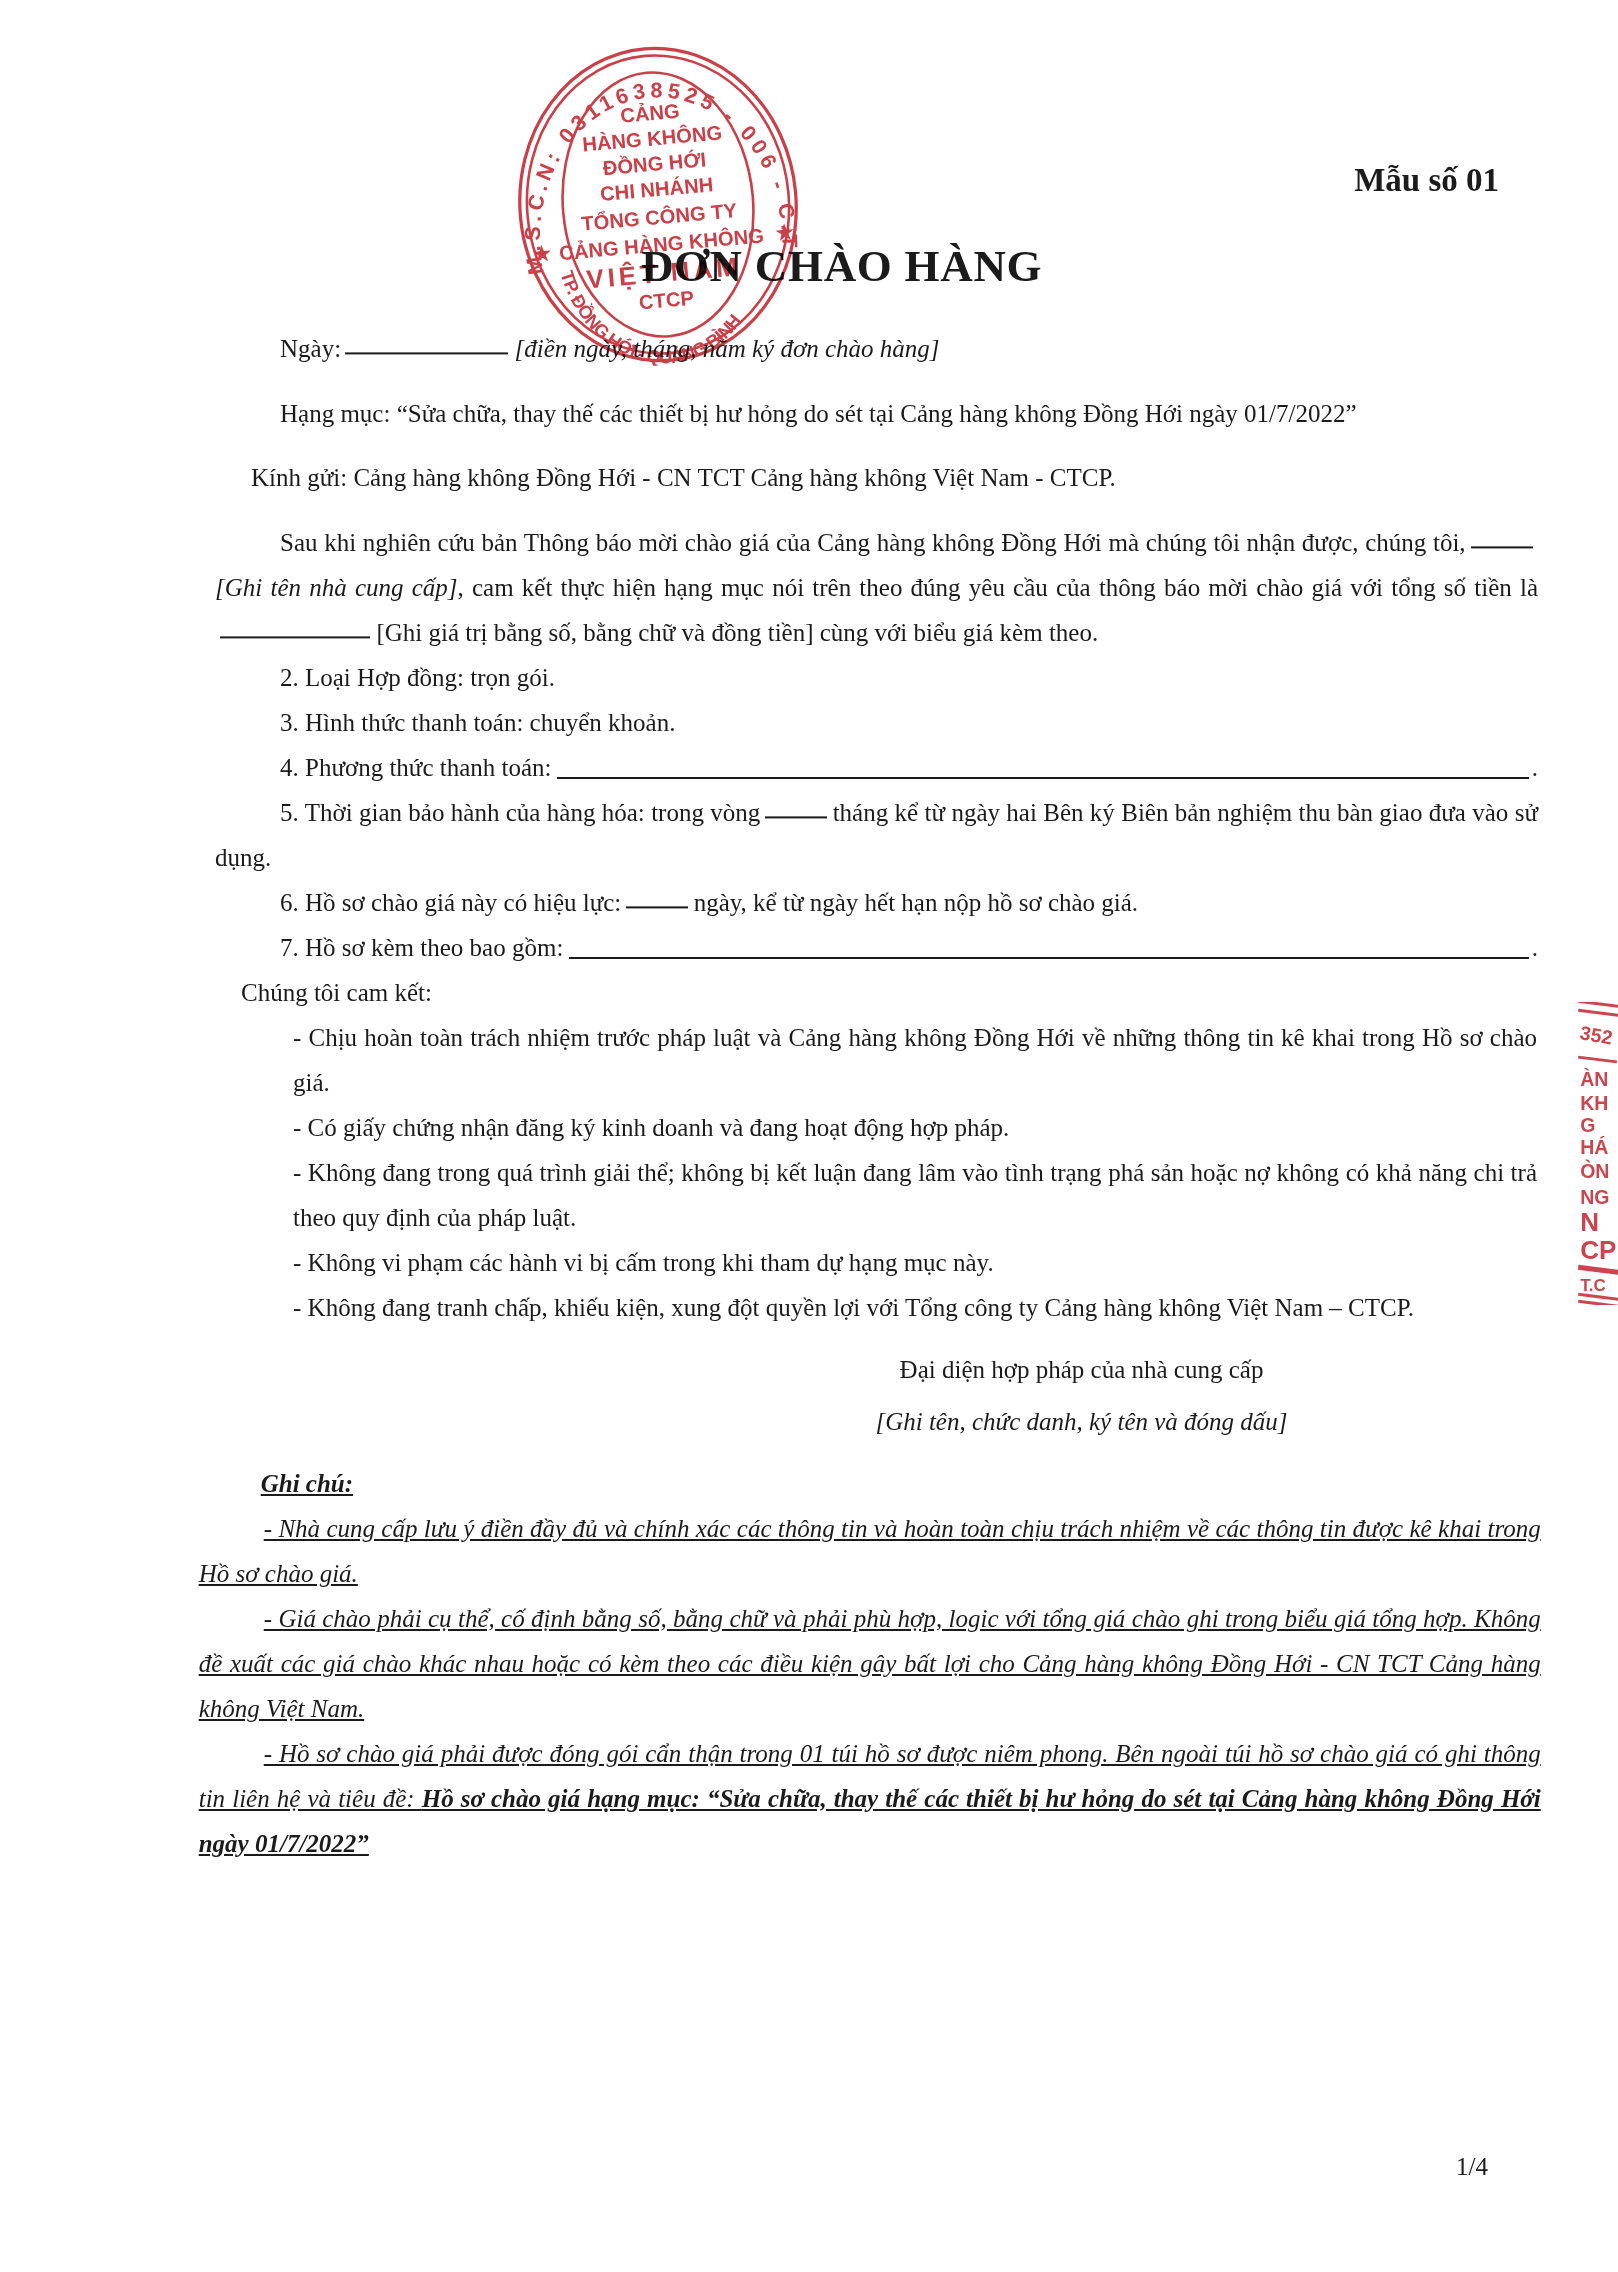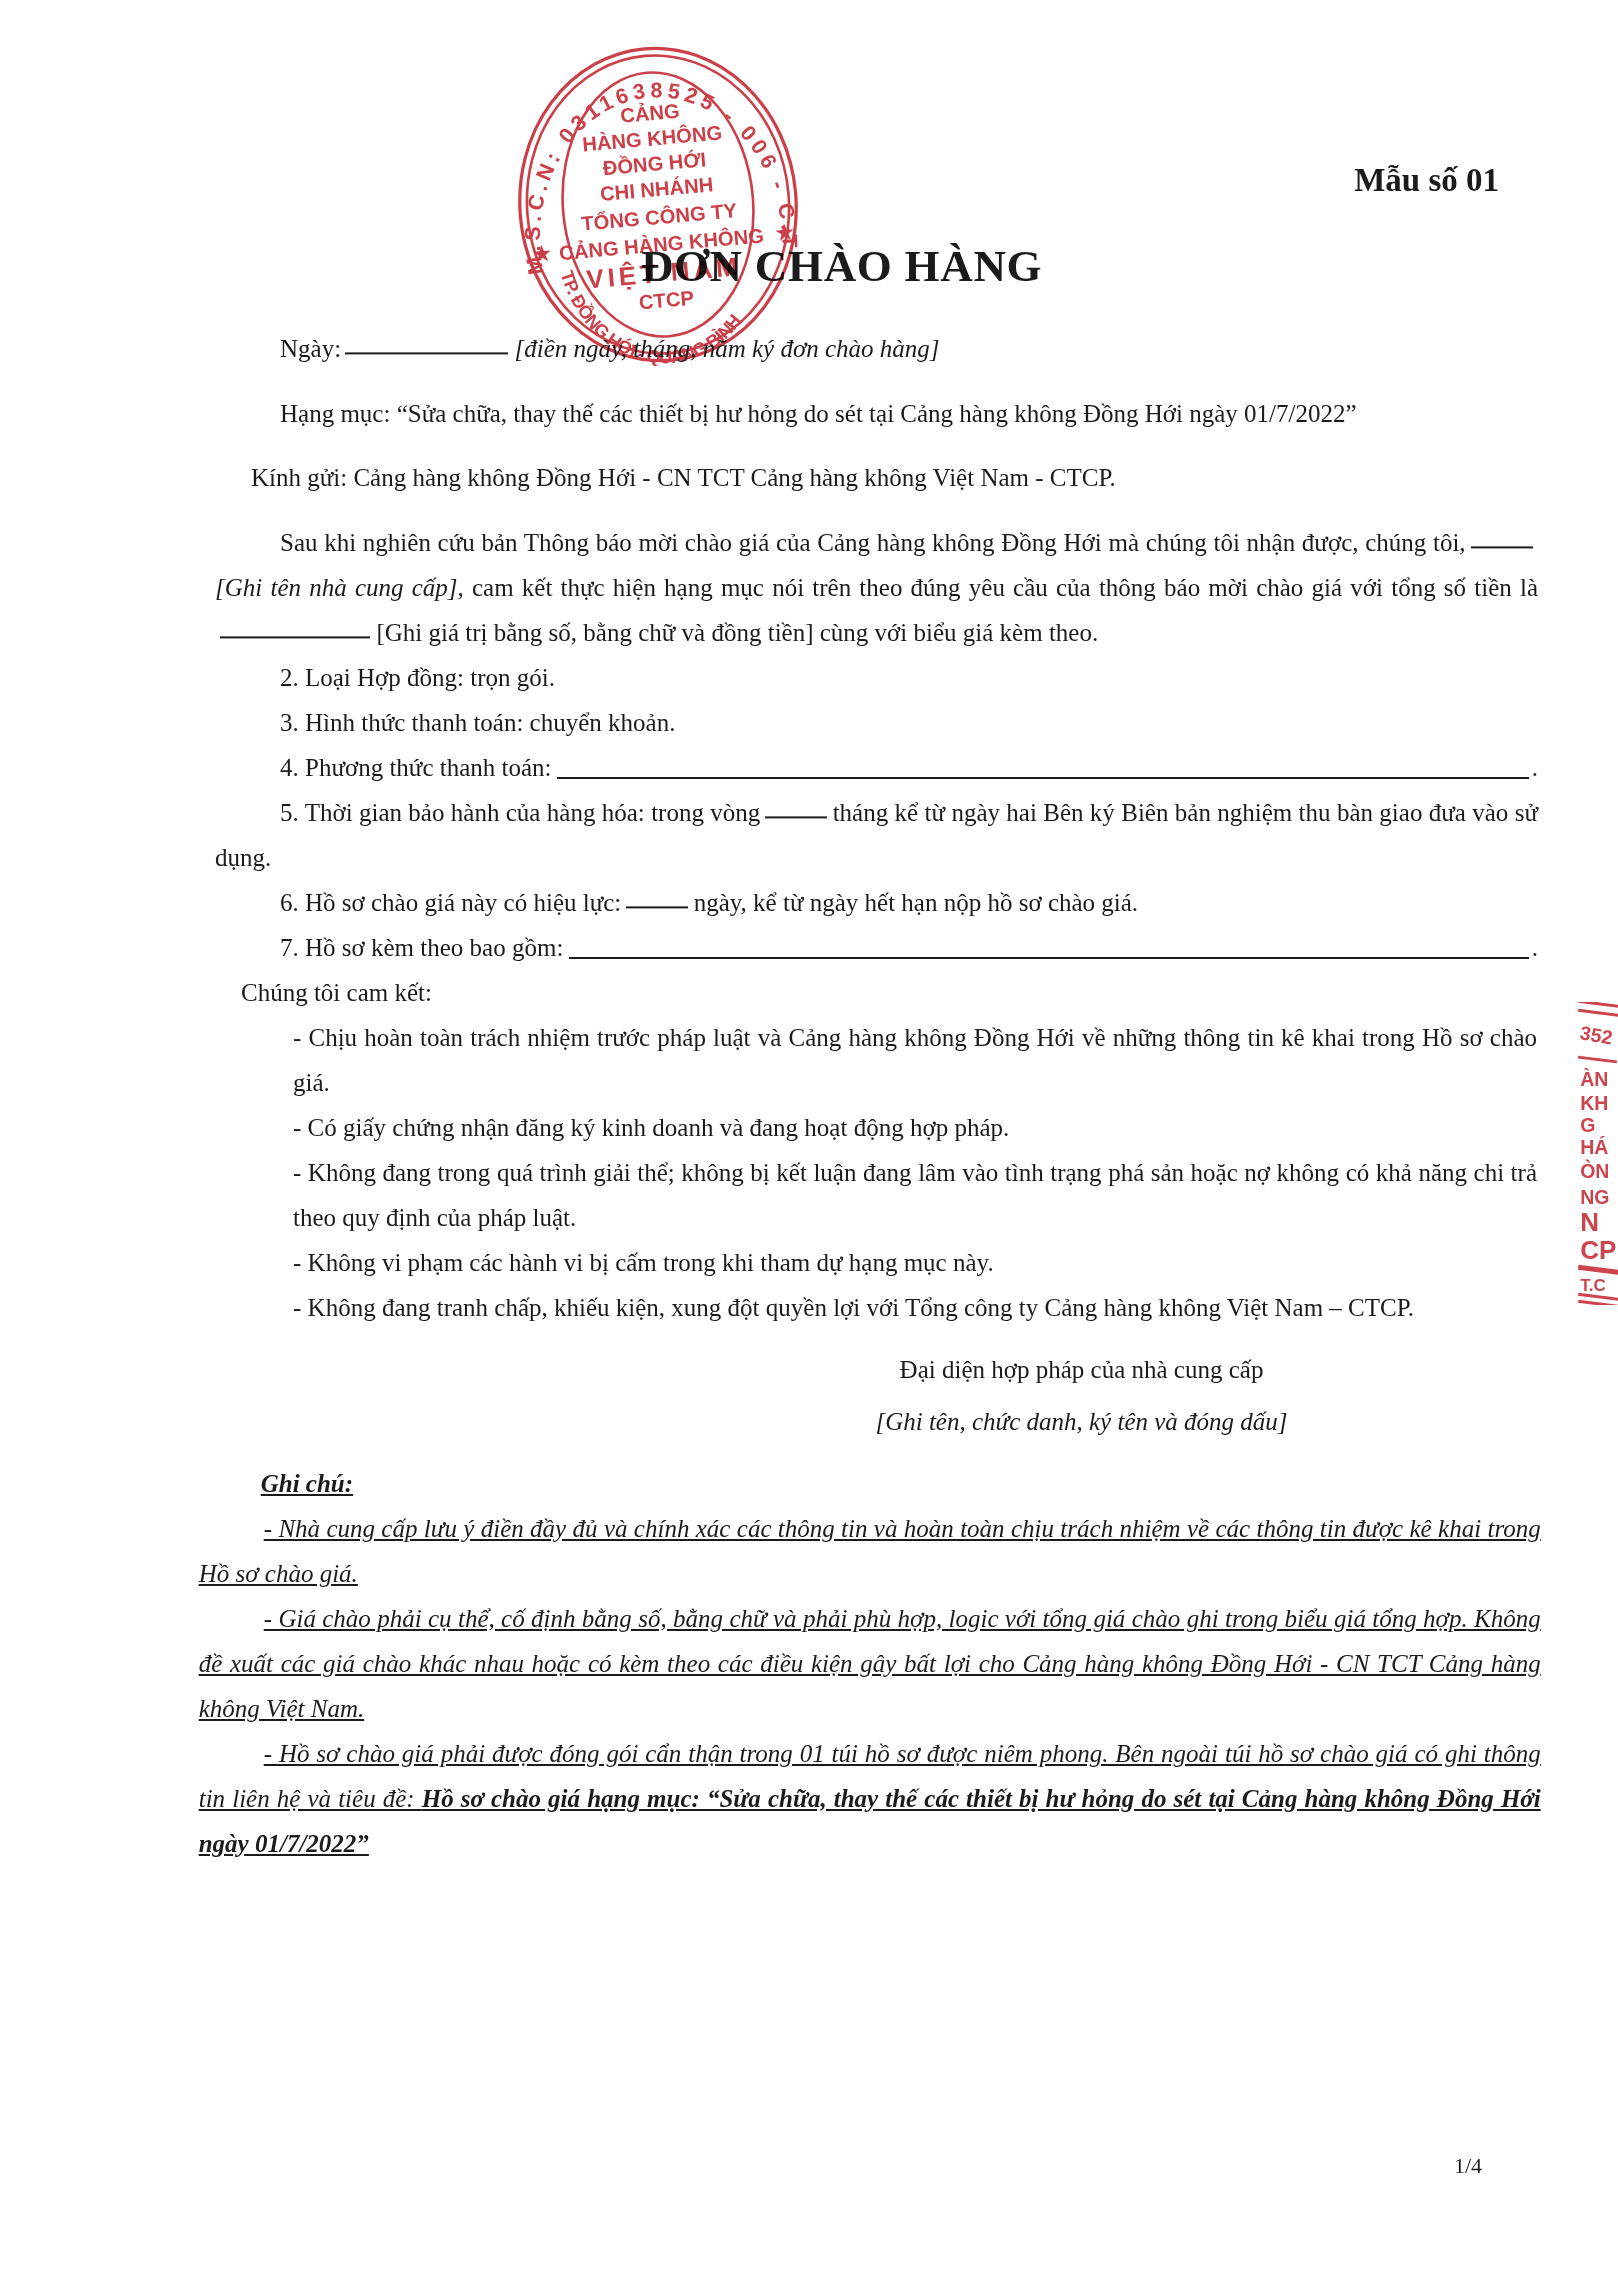--- a/index.html
+++ b/index.html
@@ -64,21 +64,21 @@
   .p-fill .fill{flex:1 1 auto;border-bottom:2.6px solid #1b1b1b;margin:0 2.6px 10.4px 5.2px;}
   .sig-block{margin:14.3px 0 0 554px;width:625px;text-align:center;line-height:52px;}
   .sig-title{font-weight:normal;}
   .sig-note{font-style:italic;}
   .notes{margin-left:-16.3px;width:1342px;font-style:italic;text-decoration:underline;}
   .notes-heading{
     font-weight:bold;text-decoration:underline;
     margin-left:62px !important;display:inline-block;
   }
   .bold-it{font-weight:bold;}
-  .page-no{position:absolute;right:136px;top:2153px;font-size:22px;}
+  .page-no{position:absolute;right:130px;top:2153px;font-size:25px;}
 </style>
 </head>
 <body>
 
 <div class="page">
 
   <div class="form-no">Mẫu số 01</div>
   <div class="doc-title">ĐƠN CHÀO HÀNG</div>
 
   <div class="stamp">

